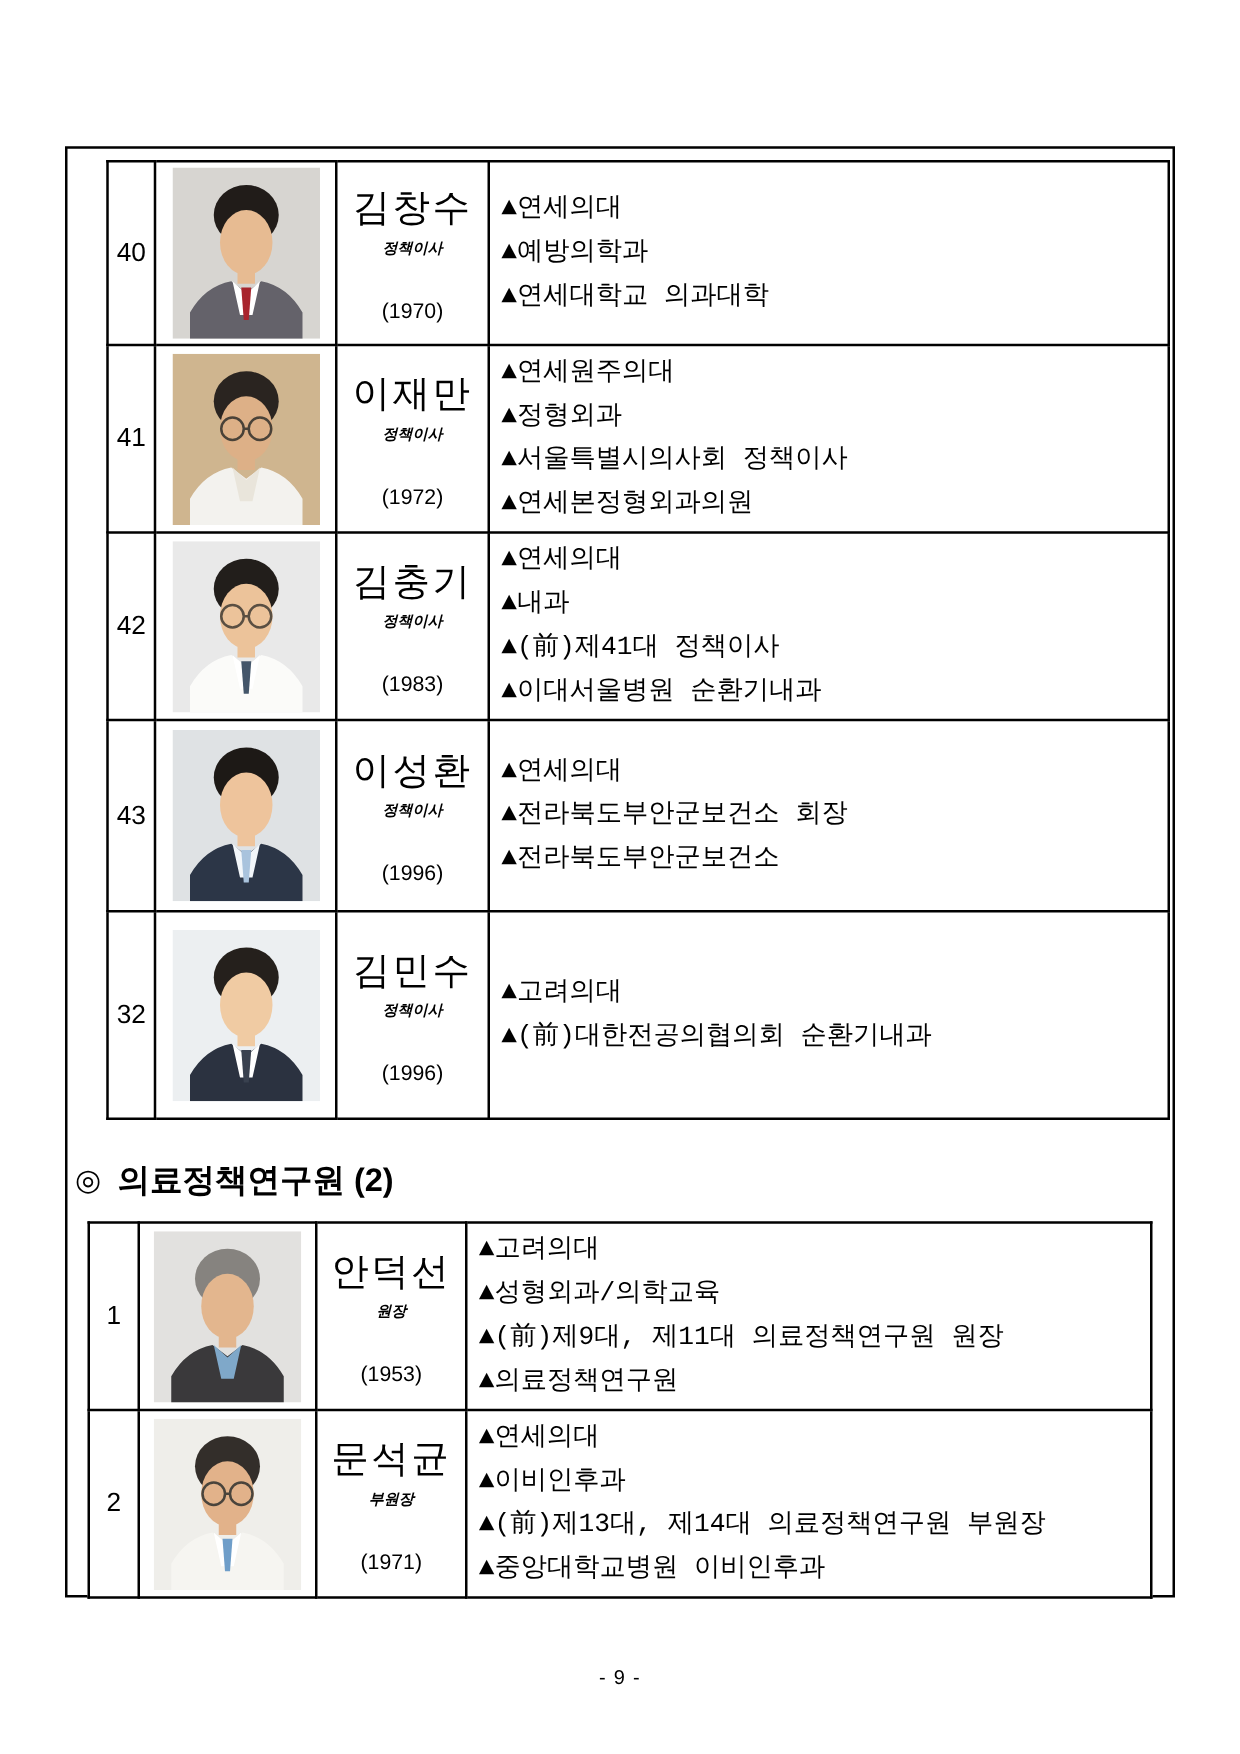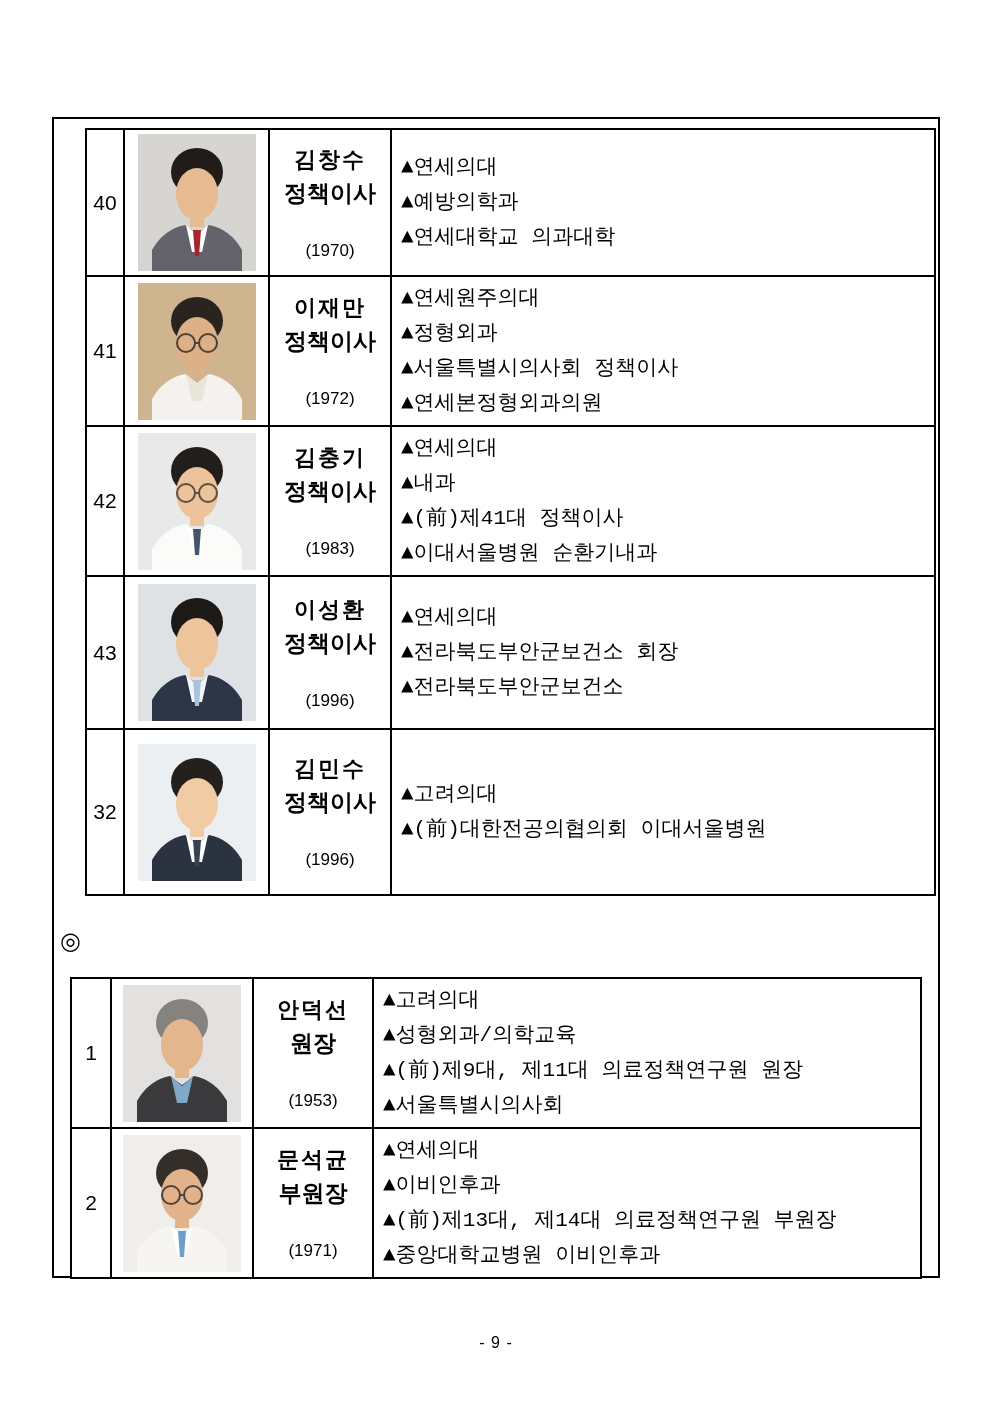--- a/index.html
+++ b/index.html
@@ -24,22 +24,22 @@
   .t1 tr:nth-child(2){ height:148px; }
   .t1 tr:nth-child(3){ height:147px; }
   .t1 tr:nth-child(4){ height:153px; }
   .t1 tr:nth-child(5){ height:166px; }
   .t2 tr:nth-child(1){ height:147px; }
   .t2 tr:nth-child(2){ height:146px; }
   td.num { text-align:center; font-size:21px;border-radius:15px; }
   td.photo-cell { text-align:center; padding:4px 0; }
   .photo-svg { display:block; margin:0 auto; }
   td.name-cell { text-align:center; }
-  .p-name  { font-size:22px; font-weight:bold; letter-spacing:2px; }
-  .p-title { font-size:23px; font-weight:bold; margin-top:3px; }
+  .p-name  { font-size:30px; font-weight:normal; letter-spacing:2px; }
+  .p-title { font-size:12px; font-weight:bold; margin-top:3px;font-style:italic; }
   .p-year  { font-size:17px; margin-top:32px; }
   td.details { font-size:21px; line-height:35px; padding:4px 6px 4px 9px;font-family:Liberation Mono, monospace; }
   .cred-line { white-space:nowrap; }
   .section-heading {
     position:absolute; left:60px; top:927px;
     display:flex; align-items:center; gap:13px;
     font-size:26px; font-weight:bold;
   }
   .section-heading .sym { font-size:24px; font-weight:normal; }
   .page-footer {
@@ -201,29 +201,30 @@
         </g>
       </svg>
     </td>
     <td class="name-cell">
       <div class="p-name">김민수</div>
       <div class="p-title">정책이사</div>
       <div class="p-year">(1996)</div>
     </td>
     <td class="details">
       <div class="cred-line">▲고려의대</div>
-      <div class="cred-line">▲(前)대한전공의협의회 이대서울병원</div>
+      <div class="cred-line">▲(前)대한전공의협의회 순환기내과</div>
     </td>
   </tr>
 
   </tbody>
 </table>
 
 <div class="section-heading">
   <span class="sym">◎</span>
+  <span>의료정책연구원 (2)</span>
 </div>
 
 <table class="roster t2">
   <colgroup>
       <col style="width:40px">
       <col style="width:142px">
       <col style="width:120px">
       <col>
     </colgroup>
   <tbody>
@@ -248,21 +249,21 @@
     </td>
     <td class="name-cell">
       <div class="p-name">안덕선</div>
       <div class="p-title">원장</div>
       <div class="p-year">(1953)</div>
     </td>
     <td class="details">
       <div class="cred-line">▲고려의대</div>
       <div class="cred-line">▲성형외과/의학교육</div>
       <div class="cred-line">▲(前)제9대, 제11대 의료정책연구원 원장</div>
-      <div class="cred-line">▲서울특별시의사회</div>
+      <div class="cred-line">▲의료정책연구원</div>
     </td>
   </tr>
 
   <tr>
     <td class="num">2</td>
     <td class="photo-cell">
       <svg class="photo-svg" width="118" height="137" viewBox="0 0 118 137">
         <rect width="118" height="137" fill="#efeeea"></rect>
         <ellipse cx="59" cy="38" rx="26" ry="24" fill="#332e2a"></ellipse>
         <ellipse cx="59" cy="60" rx="21" ry="26" fill="#e2b28a"></ellipse>

